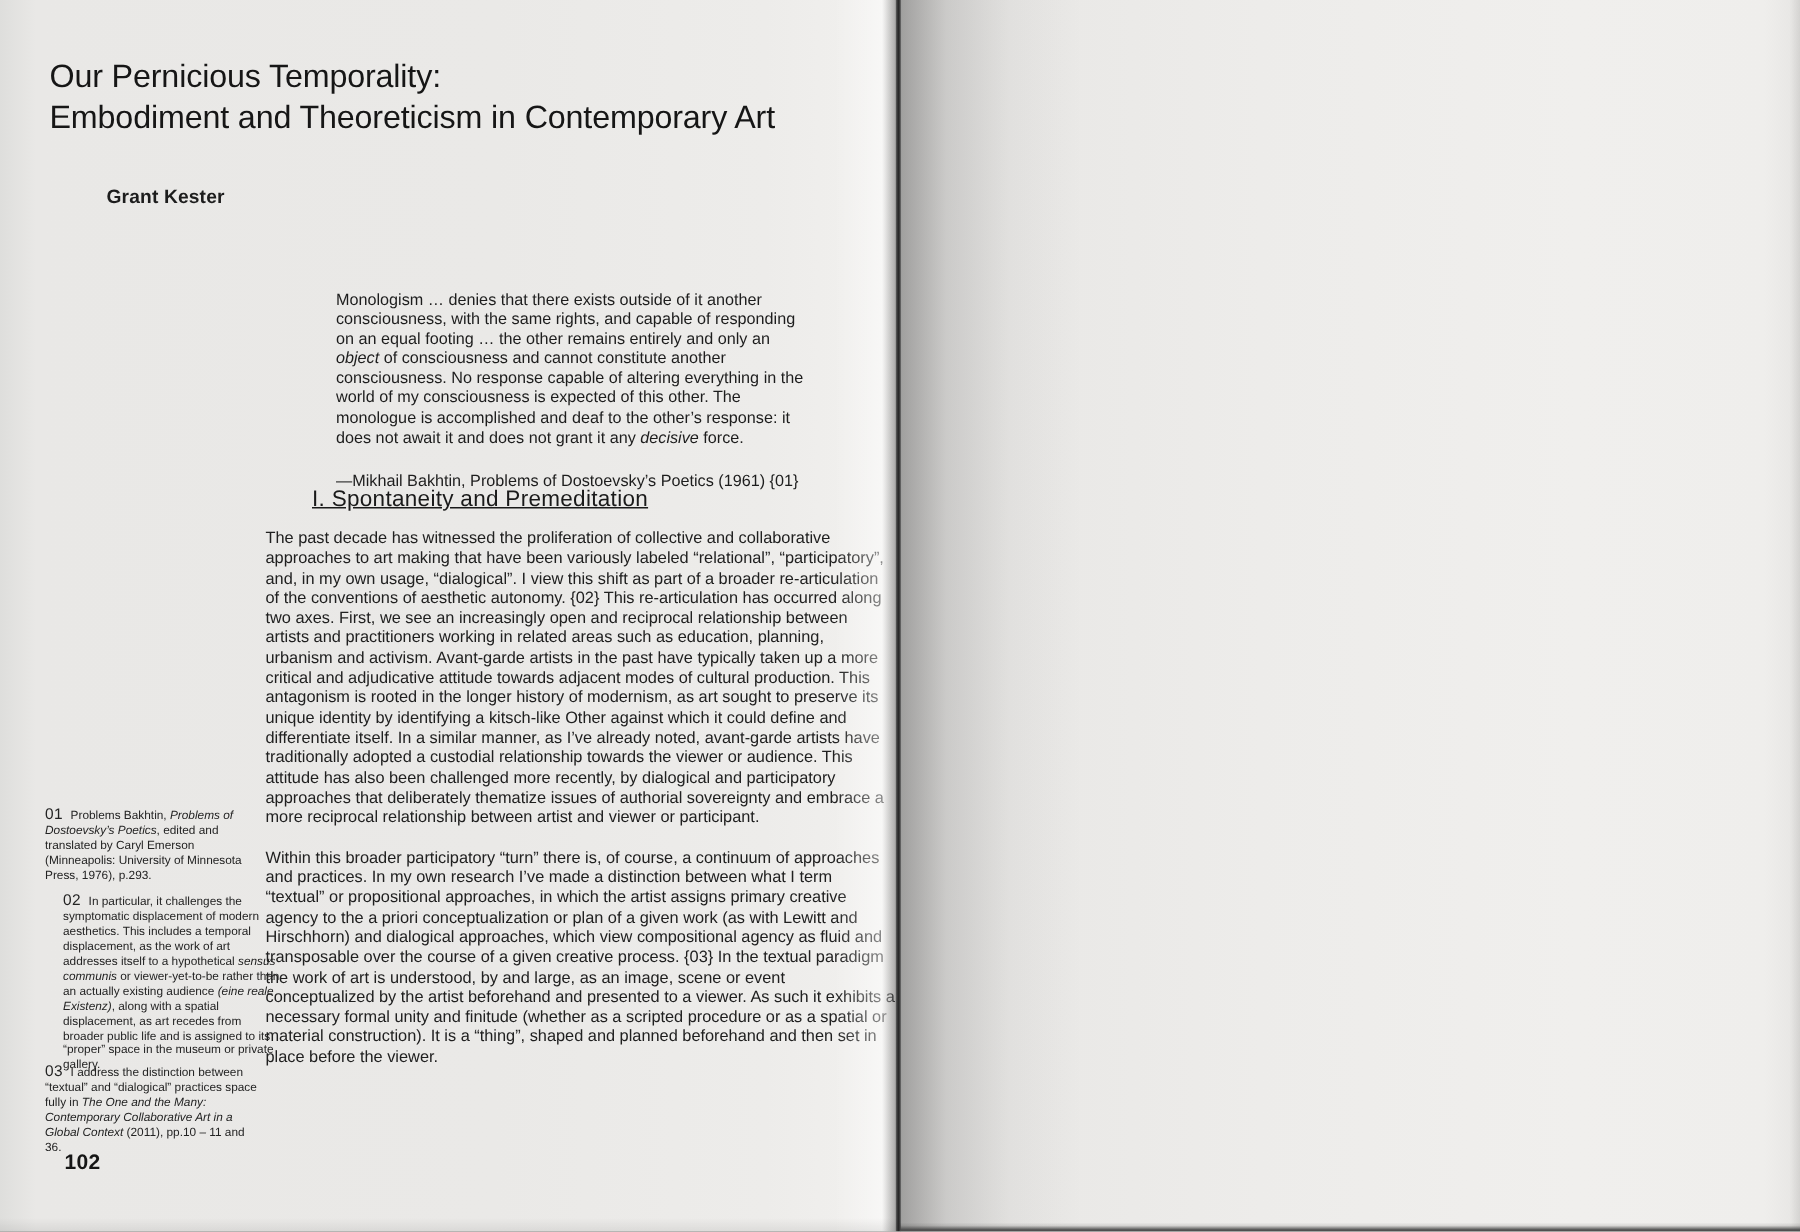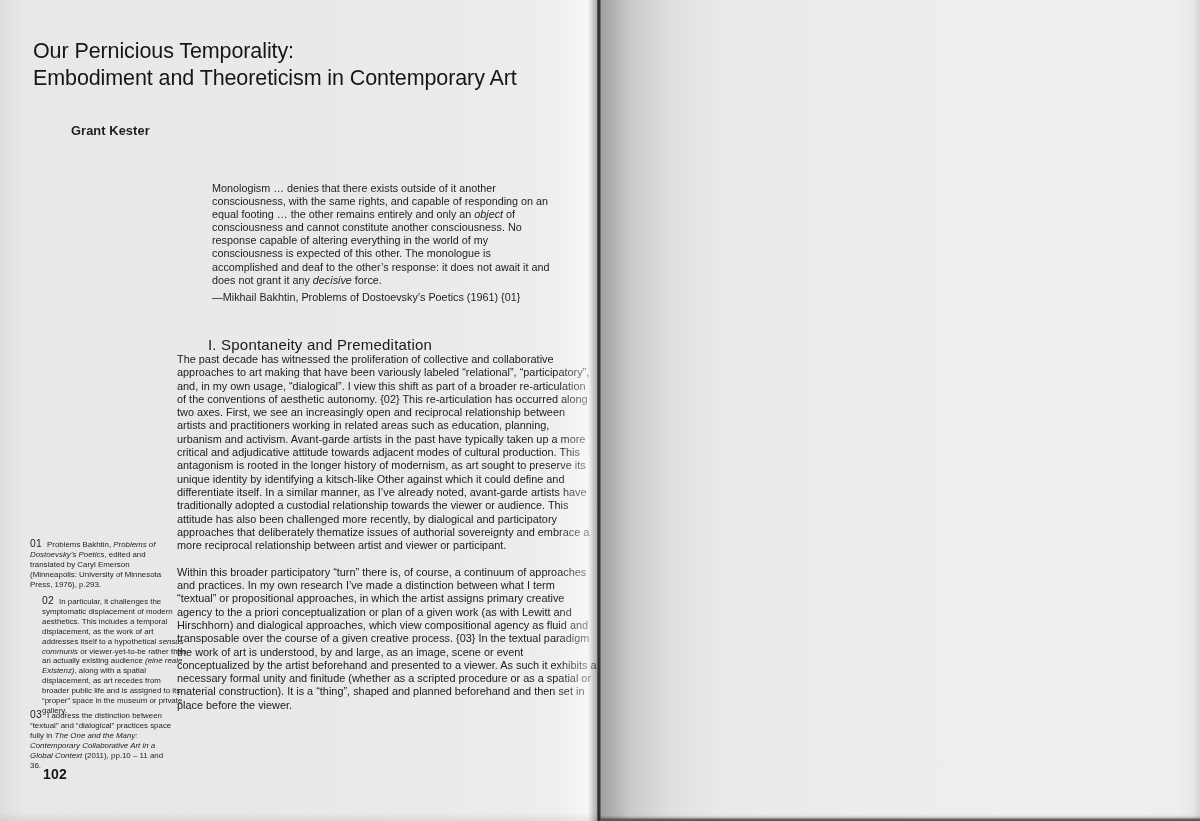--- a/index.html
+++ b/index.html
@@ -9,24 +9,24 @@
   .page.left{left:0;width:600px;
     background:linear-gradient(90deg,#dededc 0%,#e9e8e6 4%,#eae9e7 55%,#edecea 85%,#f2f1ef 100%);}
   .page.right{left:600px;width:600px;
     background:linear-gradient(90deg,#e2e1df 0%,#e9e8e6 12%,#edecea 40%,#f0efed 75%,#efeeec 96%,#e6e5e3 100%);}
 
   .title{position:absolute;left:33px;top:38px;font-size:21.5px;line-height:26.5px;
          font-weight:500;letter-spacing:-0.1px;color:#161616;margin:0;}
   .author{position:absolute;left:71px;top:100px;font-size:12.8px;font-weight:700;letter-spacing:0.1px;margin-top:23px;}
 
   .epigraph{position:absolute;left:208px;top:178px;width:348px;font-size:10.8px;line-height:13.1px;}
-  .epigraph p{margin:4px;}
+  .epigraph p{margin:16px;}
 
-  .section-heading{position:absolute;left:208px;top:336px;margin:0;
-                   font-size:15px;font-weight:500;letter-spacing:0.2px;color:#1a1a1a;}
+  .section-heading{position:absolute;left:208px;top:324px;margin:0;
+                   font-size:15px;font-weight:500;letter-spacing:0.2px;color:#1a1a1a;text-decoration:underline;}
 
   .body-col{position:absolute;font-size:10.9px;line-height:13.3px;color:#202020;}
   .left-body{left:177px;top:353px;width:420px;}
   .bp{margin:0;}
   .bp + .bp{margin-top:13.3px;}
 
   .footnote{position:absolute;left:30px;width:146px;font-size:7.9px;line-height:9.9px;color:#232323;}
   .fn-num{font-size:10.3px;font-weight:500;margin-right:5px;letter-spacing:0.3px;line-height:1;}
   .fn-01{top:539px;}
   .fn-02{top:596px;margin-left:12px;}

